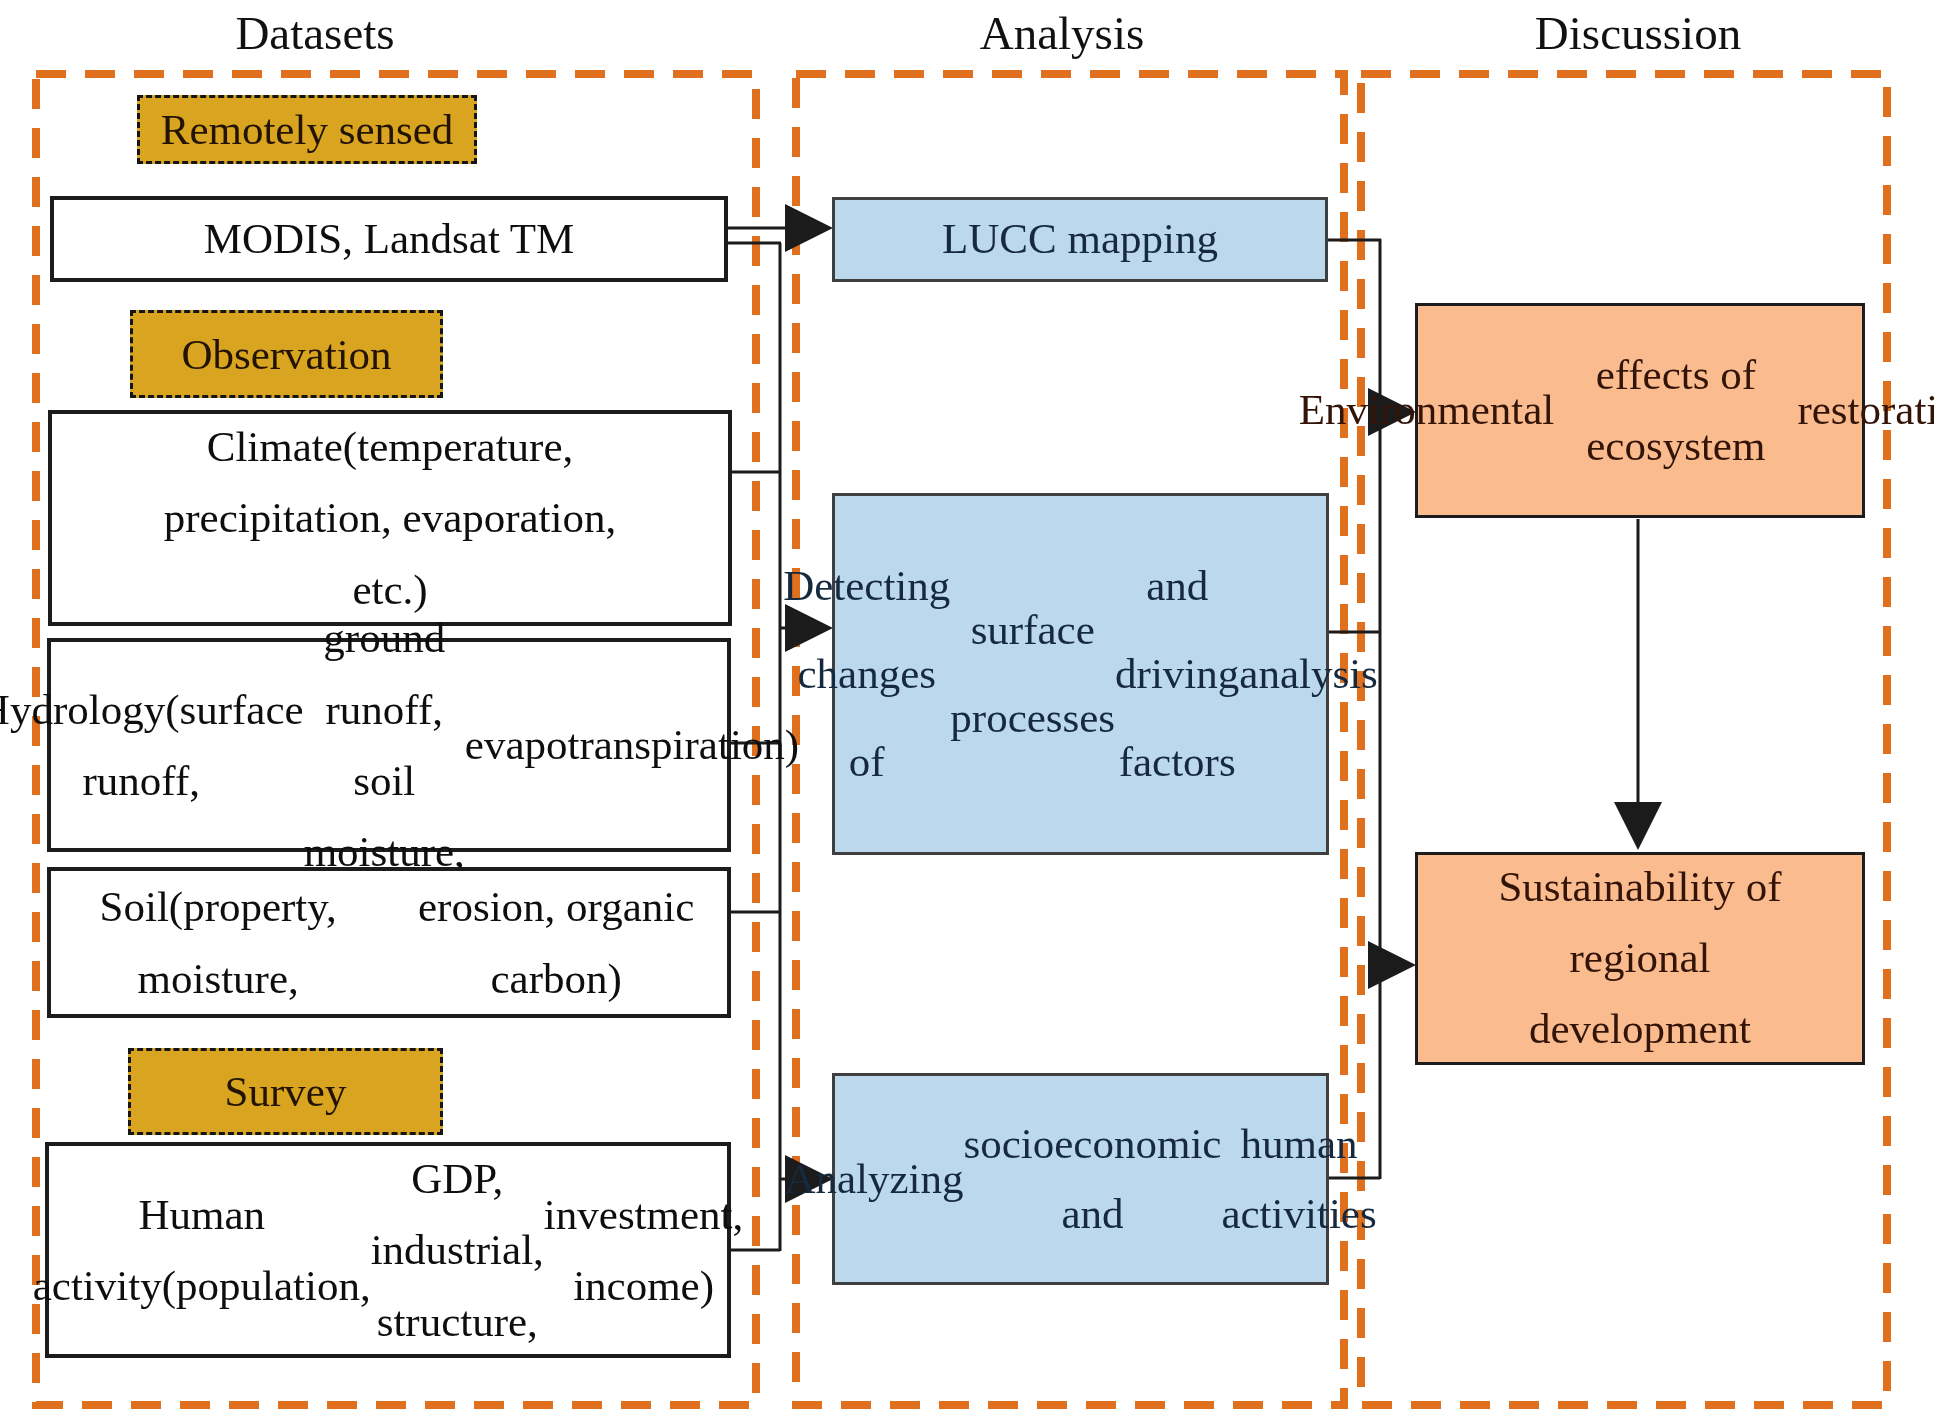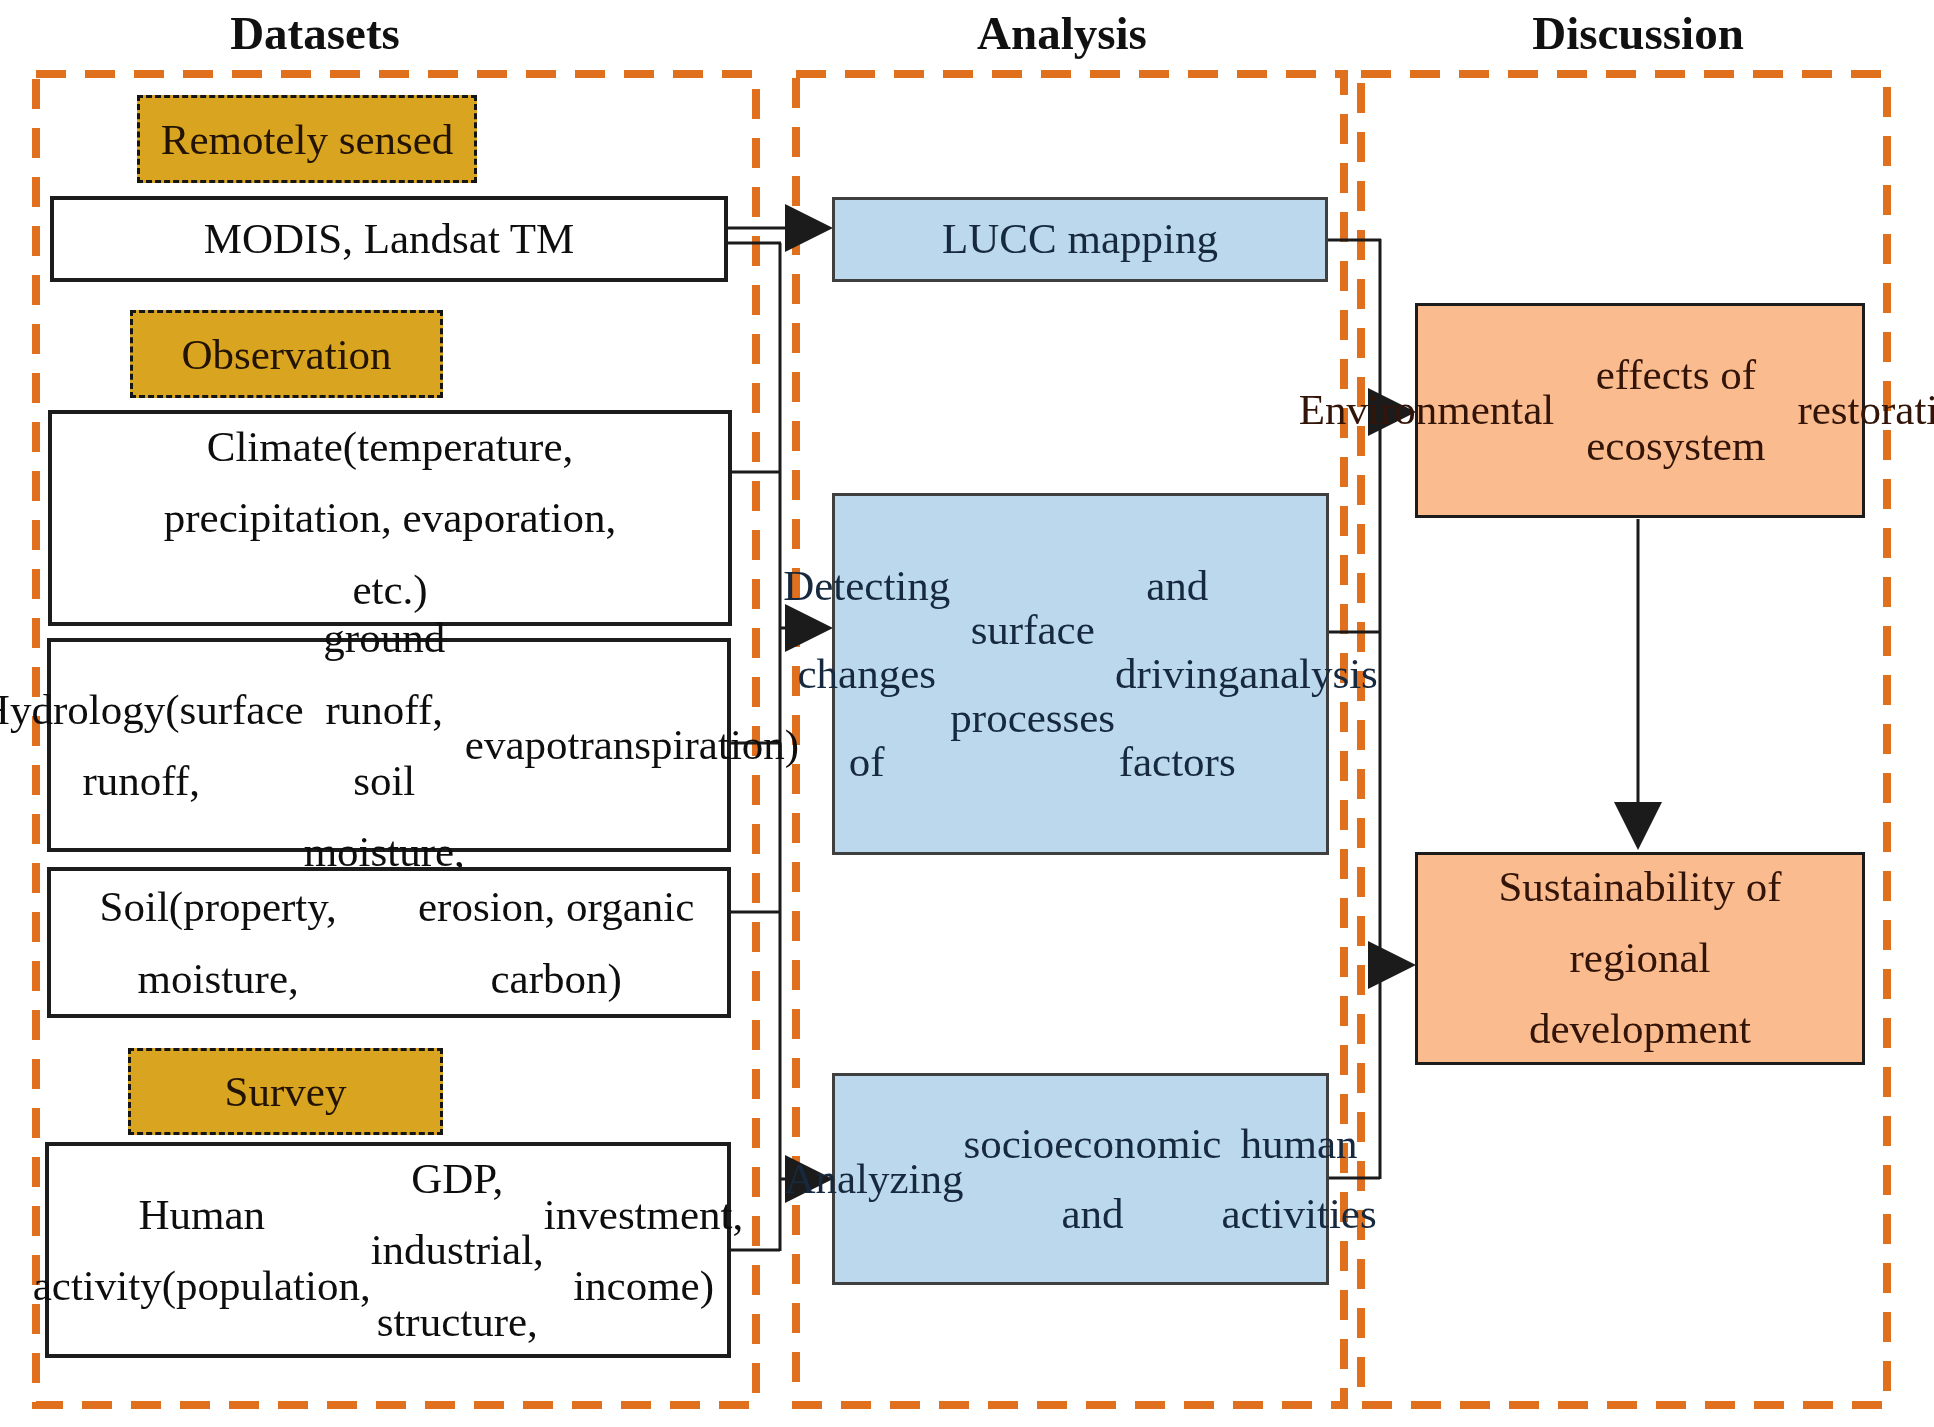--- a/index.html
+++ b/index.html
@@ -23,21 +23,21 @@
     font-family:"Liberation Serif", serif;
     overflow:hidden;
   }
   #wires{position:absolute;left:0;top:0;width:1934px;height:1427px;}
   .conn{stroke:var(--line-color);stroke-width:3;fill:none;}
   .dashed-col{stroke:var(--column-border);stroke-width:8;fill:none;stroke-dasharray:30 19;}
   #arrowhead path{fill:var(--line-color);}
   .col-header{
     position:absolute;top:6px;
     transform:translateX(-50%);
-    font-size:47px;font-weight:bold;color:var(--header-text);
+    font-size:47px;font-weight:normal;color:var(--header-text);
     white-space:nowrap;
   }
   .box{
     position:absolute;box-sizing:border-box;
     display:flex;align-items:center;justify-content:center;
     text-align:center;
   }
   .line{display:block;}
   .gold-box{
     background:var(--category-fill);
@@ -57,21 +57,21 @@
   .blue-box.tall{line-height:2.05;}
   .salmon-box{
     background:var(--discussion-fill);
     border:3px solid #1C1C1C;
     font-size:43px;line-height:1.65;color:var(--discussion-text);
   }
   
   #hdr-datasets{left:315px;}
   #hdr-analysis{left:1062px;}
   #hdr-discussion{left:1638px;}
-  #box-remote{left:137px;top:95px;width:340px;height:88px;}
+  #box-remote{left:137px;top:95px;width:340px;height:69px;}
   #box-modis{left:50px;top:196px;width:678px;height:86px;}
   #box-observation{left:130px;top:310px;width:313px;height:88px;}
   #box-climate{left:48px;top:410px;width:684px;height:216px;flex-direction:column;}
   #box-hydrology{left:47px;top:638px;width:684px;height:214px;}
   #box-soil{left:47px;top:867px;width:684px;height:151px;}
   #box-survey{left:128px;top:1048px;width:315px;height:87px;}
   #box-human{left:45px;top:1142px;width:686px;height:216px;}
   #box-lucc{left:832px;top:197px;width:496px;height:85px;}
   #box-detecting{left:832px;top:493px;width:497px;height:362px;}
   #box-analyzing{left:832px;top:1073px;width:497px;height:212px;}

